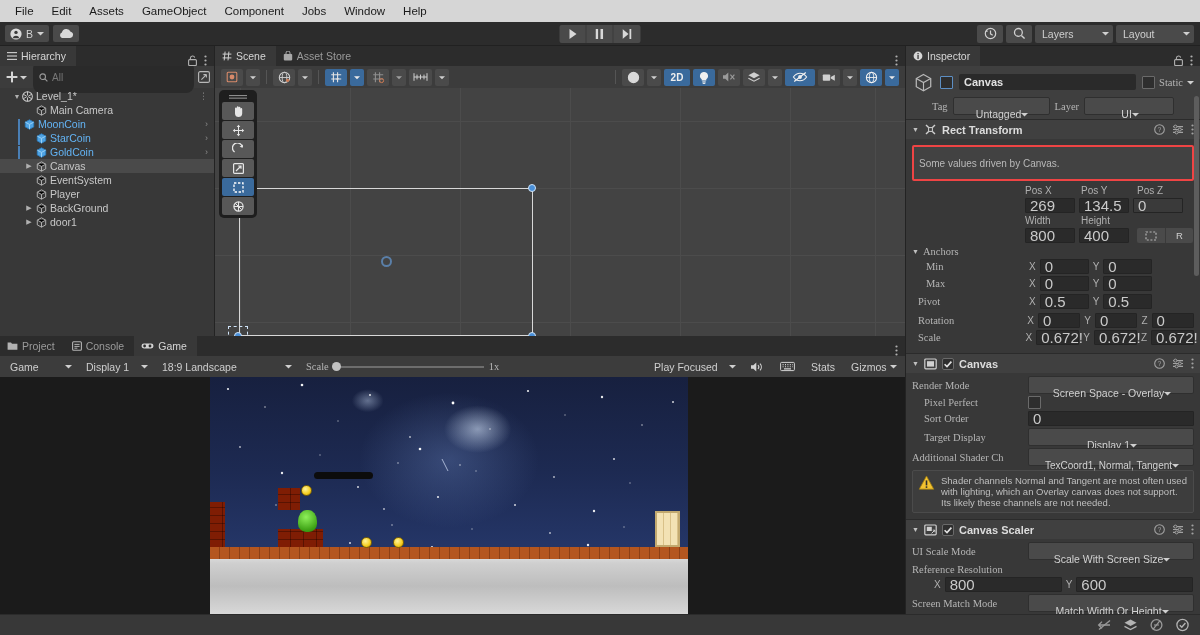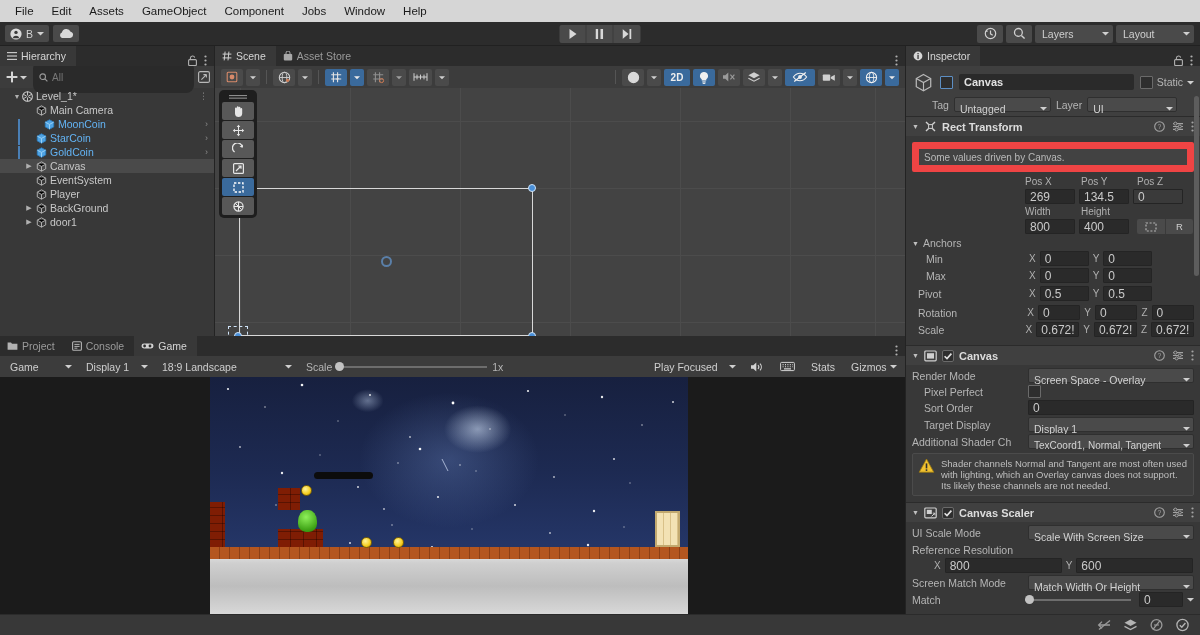--- a/index.html
+++ b/index.html
@@ -139,37 +139,37 @@
           background:#3f3f3f; }
   .ihead-r1{ display:flex; align-items:center; gap:6px; }
   .cube-ic{ width:22px; height:22px; display:flex; align-items:center; justify-content:center; }
   .cbx{ width:13px; height:13px; background:#2e2e2e; border:1px solid #5d8fc4; border-radius:1px; }
   .cbx.plain{ border-color:#6a6a6a; }
   .namefield{ flex:1; height:16px; background:#2a2a2a; border-radius:2px;
               display:flex; align-items:center; padding:0 5px; font-weight:bold;
               color:#e2e2e2; font-size:11px; }
   .staticwrap{ display:flex; align-items:center; gap:4px; }
   .ihead-r2{ display:flex; align-items:center; gap:5px; }
-  .lbl{ color:#b5b5b5; font-size:10.5px; white-space:nowrap; }
+  .lbl{ color:#b5b5b5; font-size:10.5px; white-space:nowrap;font-family:Liberation Serif, serif; }
   .idd{ height:15px; background:#4a4a4a; border-radius:2px; display:flex; align-items:center;
-        justify-content:space-between; padding:8px 3px 0 5px; color:#d2d2d2; font-size:10.5px;
+        justify-content:center; padding:16px 3px 0 5px; color:#d2d2d2; font-size:10.5px;
         border:1px solid #2f2f2f; }
   .comp{ border-top:1px solid #2b2b2b; }
   .comp-hdr{ height:19px; display:flex; align-items:center; gap:5px; padding:0 6px;
              background:#404040; }
   .comp-hdr .title{ font-weight:bold; color:#dcdcdc; font-size:11px; }
   .comp-hdr .right{ margin-left:auto; display:flex; align-items:center; gap:7px; color:#9f9f9f; }
   .foldout{ font-size:7px; color:#c0c0c0; }
   .comp-body{ padding:3px 6px 6px 6px; }
-  .info-strip{ height:15px; background:#424242; border:7px solid #ef4444; border-radius:2px;
-               display:flex; align-items:center; padding:8px 5px; color:#b9b9b9; font-size:10px;
+  .info-strip{ height:15px; background:#424242; border:2px solid #ef4444; border-radius:2px;
+               display:flex; align-items:center; padding:16px 5px; color:#b9b9b9; font-size:10px;
                margin:3px 0 4px 0; }
   .r{ display:flex; align-items:center; gap:4px; margin-bottom:2px; }
   .fld{ height:15px; background:#2a2a2a; border-radius:1px; display:flex; align-items:center;
-        padding:0 4px; color:#cacaca; font-size:12px; border:1px solid #242424; }
+        padding:0 4px; color:#cacaca; font-size:15px; border:1px solid #242424; }
   .colhdr{ color:#b0b0b0; font-size:10px; }
   .sq-btn{ width:28px; height:15px; background:#4a4a4a; display:flex; align-items:center;
            justify-content:center; font-size:9.5px; color:#cfcfcf; }
   .warn{ display:flex; gap:6px; background:#3d3d3d; border:1px solid #4b4b4b;
          border-radius:2px; padding:4px 5px; margin-top:4px; }
   .warn .tri{ flex:0 0 17px; }
   .warn .txt{ color:#bfbfbf; font-size:9.5px; line-height:11px; }
   .mslider{ flex:1; height:2px; background:#6d6d6d; position:relative; margin:0 4px; }
   .mknob{ width:9px; height:9px; border-radius:50%; background:#c2c2c2;
           position:absolute; left:0; top:-3.5px; }
@@ -332,21 +332,21 @@
             </div>
 
             <div class="hrow" style="padding-left:36px">
               <svg width="11" height="11" viewBox="0 0 12 12">
                 <path d="M6 .9l4.6 2.5v5.2L6 11.1 1.4 8.6V3.4z" fill="none" stroke="#b9b9b9" stroke-width="1"></path>
                 <path d="M1.4 3.4L6 5.9l4.6-2.5M6 5.9v5.2" stroke="#b9b9b9" stroke-width="1"></path>
                 </svg>
               <span class="nm">Main Camera</span>
             </div>
 
-            <div class="hrow prefab" style="padding-left:44px">
+            <div class="hrow prefab" style="padding-left:24px">
               <div class="indent-bar" style="top:2px"></div>
               <svg width="11" height="11" viewBox="0 0 12 12">
                 <path d="M6 .9l4.6 2.5v5.2L6 11.1 1.4 8.6V3.4z" fill="#4fa3e3" stroke="#2e7fc0" stroke-width="1"></path>
                 <path d="M1.4 3.4L6 5.9l4.6-2.5M6 5.9v5.2" stroke="#9fd3f5" stroke-width="1" fill="none"></path>
                 </svg>
               <span class="nm">MoonCoin</span>
               <span class="chev">›</span>
             </div>
 
             <div class="hrow prefab" style="padding-left:36px">

